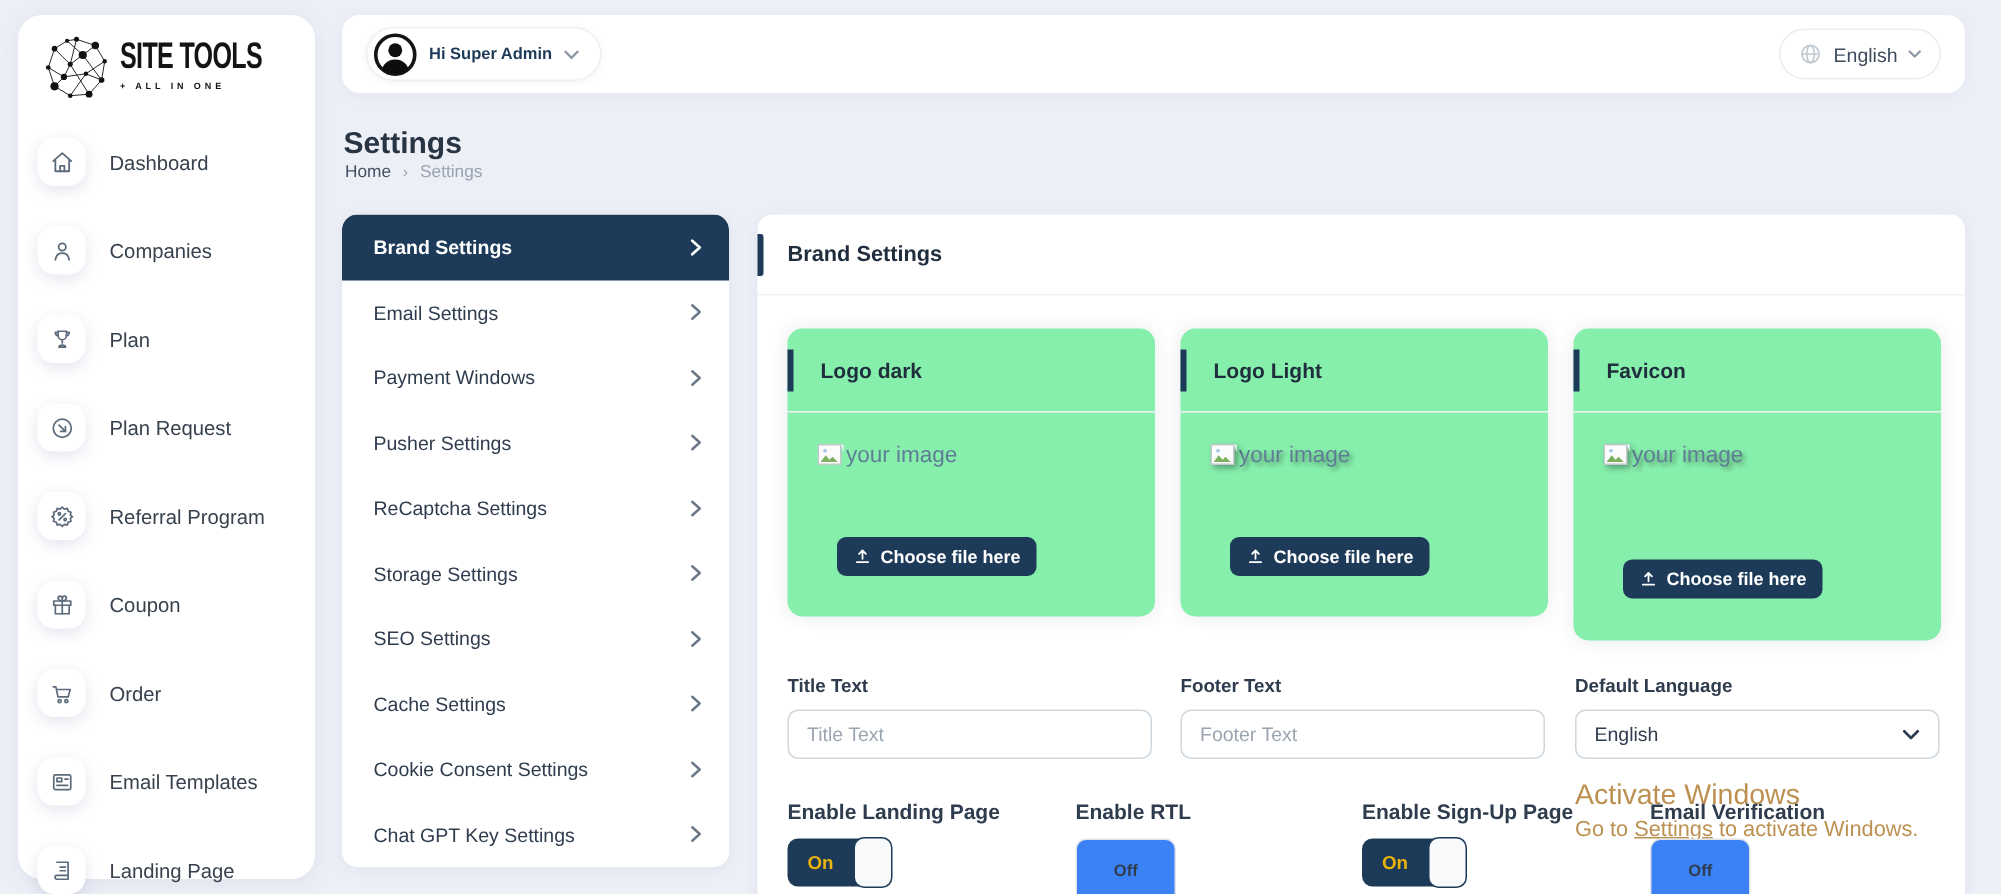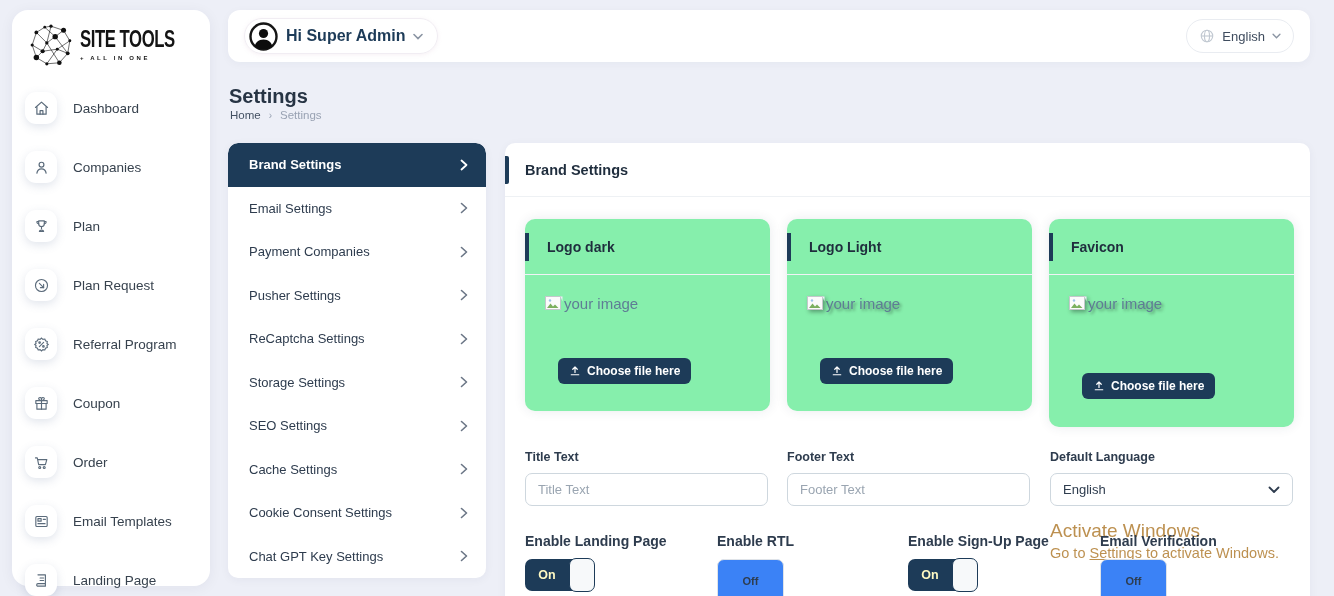--- a/index.html
+++ b/index.html
@@ -48,21 +48,21 @@
   .topbar {
     position:absolute; left:228px; top:10px; width:1082px; height:52px;
     background:#fff; border-radius:12px; box-shadow:0 2px 10px rgba(30,40,70,.04);
     display:flex; align-items:center; justify-content:space-between; padding:0 16px;
   }
   .userpill {
     display:flex; align-items:center; gap:8px; height:36px; padding:0 14px 0 4px;
     border:1px solid #f1edf3; border-radius:19px; cursor:pointer;
     box-shadow:0 1px 4px rgba(200,160,190,.15);
   }
-  .username { font-size:16px; font-weight:600; color:#1d3b58;text-align:right; }
+  .username { font-size:11px; font-weight:600; color:#1d3b58;text-align:right; }
   .langpill {
     display:flex; align-items:center; gap:7px; height:34px; padding:0 12px;
     border:1px solid #e9ecf1; border-radius:18px; cursor:pointer;
   }
   .langlabel { font-size:13px; color:#3f4c5e; }
 
   
   .page-title { position:absolute; left:229px; top:85px; font-size:20px; font-weight:600; color:#273444; }
   .breadcrumb { position:absolute; left:230px; top:109px; font-size:11.5px; display:flex; align-items:center; gap:8px; }
   .crumb-home { color:#435062; cursor:pointer; }
@@ -130,21 +130,21 @@
 
   .toggle-row { position:absolute; left:20px; top:390px; width:769px; z-index:6; }
   .t-col { position:absolute; top:0; }
   .t-col.c0 { left:0; } .t-col.c1 { left:192px; } .t-col.c2 { left:383px; } .t-col.c3 { left:525px; padding-left:50px; }
   .t-label { font-size:14px; font-weight:600; color:#2e3c4e; margin-bottom:10px; white-space:nowrap; }
   .toggle-on {
     position:relative; width:69px; height:32px; background:#1d3b58; border-radius:7px; cursor:pointer;
   }
   .toggle-on .t-text {
     position:absolute; left:0; top:0; width:44px; height:32px; display:flex; align-items:center; justify-content:center;
-    color:#fef9c3; font-size:12.5px; font-weight:700;
+    color:#eab308; font-size:12.5px; font-weight:700;
   }
   .toggle-on .knob {
     position:absolute; right:-1px; top:-1px; width:26px; height:34px;
     background:#f7f9fa; border:1px solid #1d3b58; border-radius:7px;
   }
   .toggle-off {
     width:67px; height:44px; background:#3b82f6; border:1px solid #dfe3e8; border-radius:7px; cursor:pointer;
     display:flex; align-items:center; justify-content:center;
     color:#2e3c4e; font-size:11px; font-weight:700;
   }
@@ -352,21 +352,21 @@
   </div>
   <div class="snitem">
     <span>Email Settings</span>
     <span class="sn-chev">
         <svg width="8" height="12" viewBox="0 0 8 12" fill="none" stroke="currentColor" stroke-width="1.6" stroke-linecap="round" stroke-linejoin="round">
           <path d="M1.5 1.5L6.5 6l-5 4.5"></path>
         </svg>
       </span>
   </div>
   <div class="snitem">
-    <span>Payment Companies</span>
+    <span>Payment Windows</span>
     <span class="sn-chev">
         <svg width="8" height="12" viewBox="0 0 8 12" fill="none" stroke="currentColor" stroke-width="1.6" stroke-linecap="round" stroke-linejoin="round">
           <path d="M1.5 1.5L6.5 6l-5 4.5"></path>
         </svg>
       </span>
   </div>
   <div class="snitem">
     <span>Pusher Settings</span>
     <span class="sn-chev">
         <svg width="8" height="12" viewBox="0 0 8 12" fill="none" stroke="currentColor" stroke-width="1.6" stroke-linecap="round" stroke-linejoin="round">

